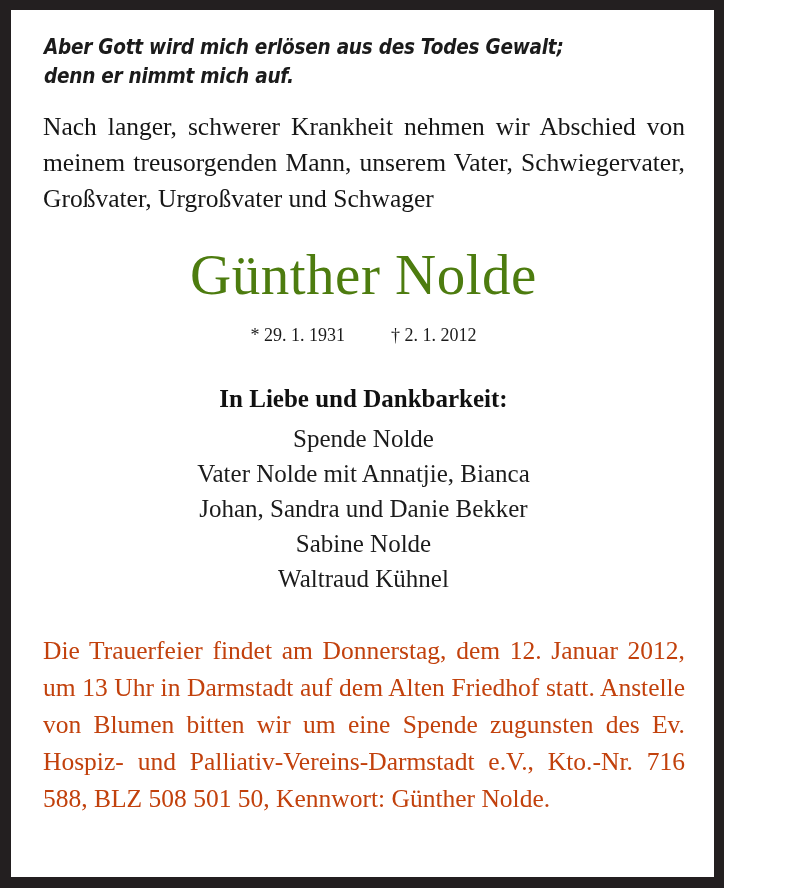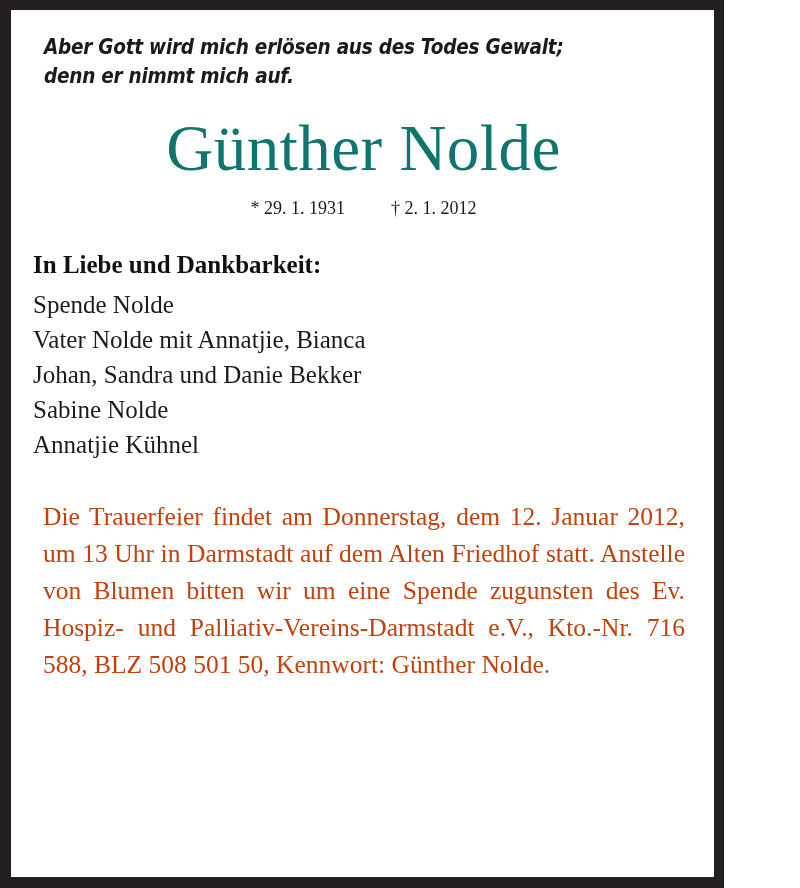--- a/index.html
+++ b/index.html
@@ -60,44 +60,45 @@
     text-align: justify;
     text-align-last: left;
     color: #161616;
     hyphens: manual;
   }
 
   
   .name {
     margin: 26px 0 0 0;
     text-align: center;
-    font-size: 65px;
+    font-size: 57px;
     line-height: 64px;
     font-weight: 400;
     letter-spacing: 0.5px;
-    color: #0f766e;
+    color: #4d7c0f;
   }
 
   
   .dates {
     margin: 12px 0 0 0;
     text-align: center;
     font-size: 18px;
     line-height: 32px;
     color: #1b1b1b;
     white-space: pre;
   }
   .dates .sep {
     display: inline-block;
     width: 46px;
   }
 
   
   .survivors {
-    margin: 24px 0 0 0;
+    margin: 31px 0 0 0;
+    text-align: center;
   }
   .survivors-heading {
     font-size: 25px;
     line-height: 34px;
     font-weight: 700;
     color: #111111;
     margin: 0 0 5px 0;
   }
   .survivor {
     font-size: 25px;
@@ -117,30 +118,31 @@
 </style>
 </head>
 <body>
 
 <div class="notice">
   <div class="paper">
 
     <p class="epigraph">Aber Gott wird mich erlösen aus des Todes Gewalt;
 denn er nimmt mich auf.</p>
 
+    <p class="intro">Nach langer, schwerer Krankheit nehmen wir Abschied von meinem treusorgenden Mann, unserem Vater, Schwiegervater, Großvater, Urgroßvater und Schwager</p>
 
     <h1 class="name">Günther Nolde</h1>
 
     <p class="dates"><span>* 29. 1. 1931</span><span class="sep"></span><span>† 2. 1. 2012</span></p>
 
     <div class="survivors">
       <div class="survivors-heading">In Liebe und Dankbarkeit:</div>
       <div class="survivor">Spende Nolde</div>
       <div class="survivor">Vater Nolde mit Annatjie, Bianca</div>
       <div class="survivor">Johan, Sandra und Danie Bekker</div>
       <div class="survivor">Sabine Nolde</div>
-      <div class="survivor">Annatjie Kühnel</div>
+      <div class="survivor">Waltraud Kühnel</div>
     </div>
 
     <p class="closing">Die Trauerfeier findet am Donnerstag, dem 12. Januar 2012, um 13 Uhr in Darmstadt auf dem Alten Friedhof statt. Anstelle von Blumen bitten wir um eine Spende zugunsten des Ev. Hospiz- und Palliativ-Vereins-Darmstadt e.V., Kto.-Nr. 716 588, BLZ 508 501 50, Kennwort: Günther Nolde.</p>
 
   </div>
 </div>
 
 </body></html>

